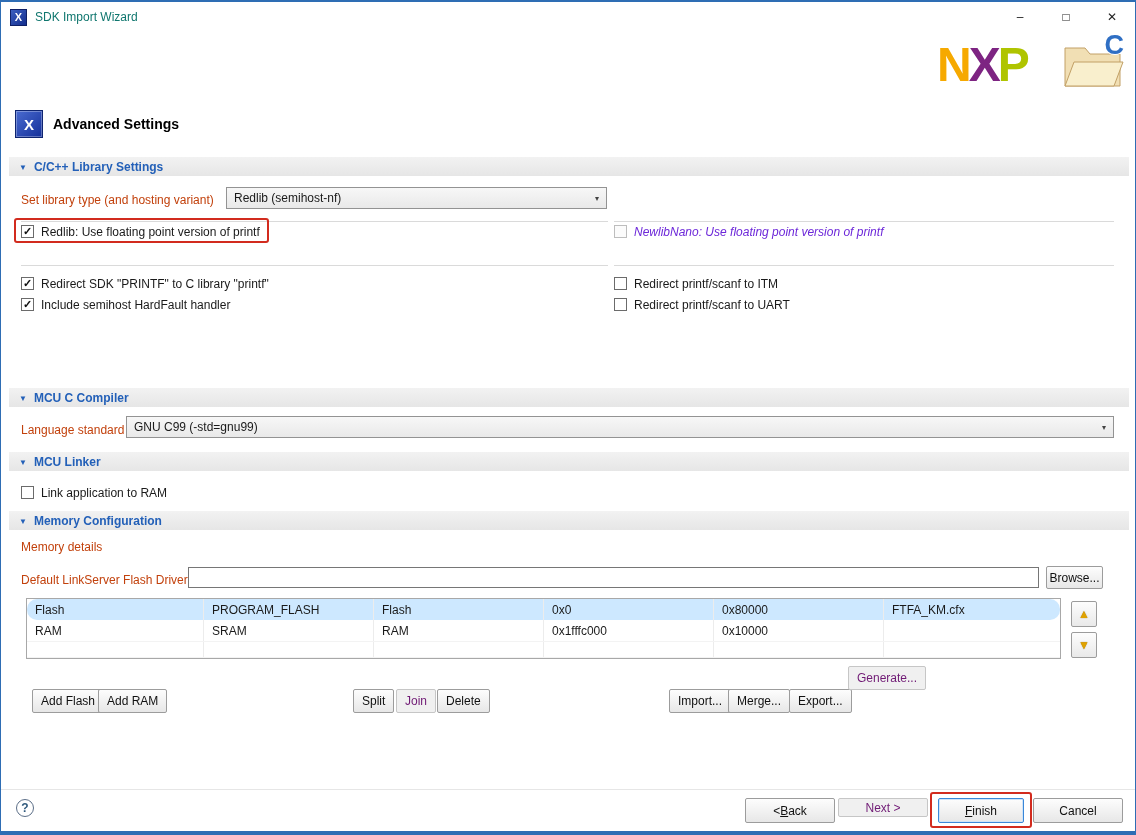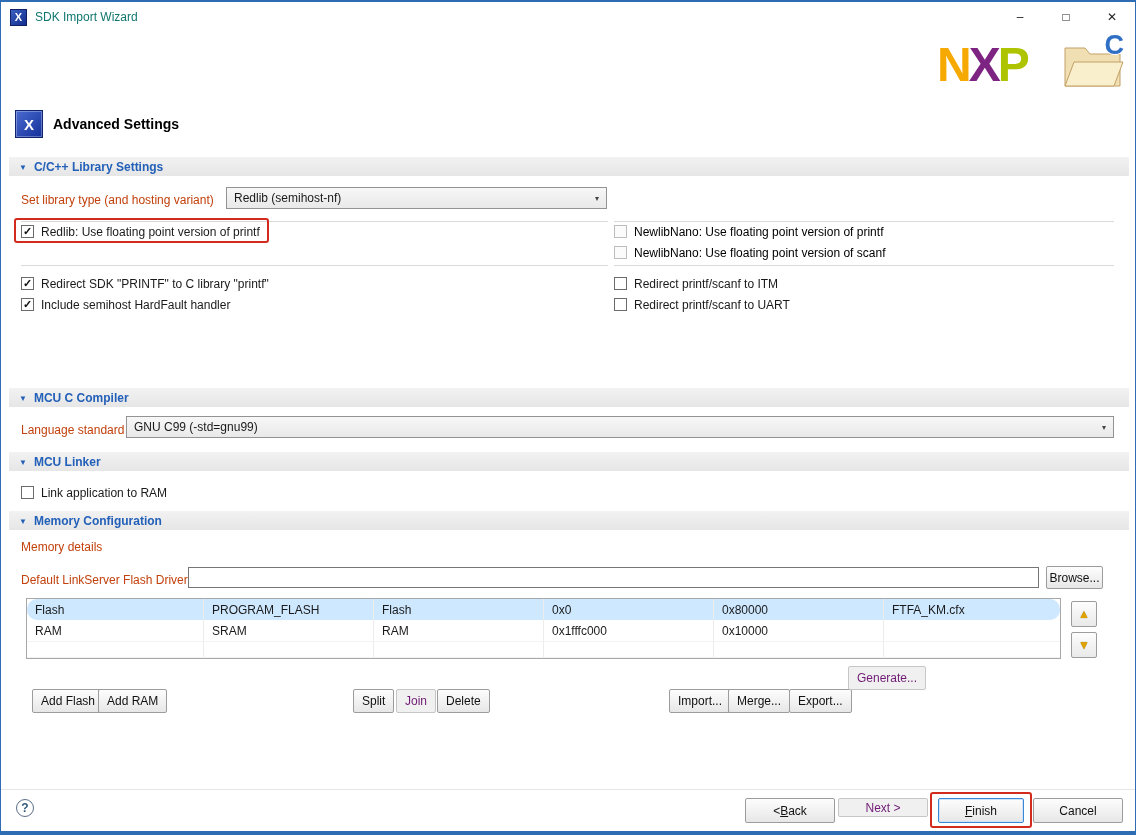--- a/index.html
+++ b/index.html
@@ -41,21 +41,21 @@
   
   .combo{position:absolute;height:22px;border:1px solid #939393;background:linear-gradient(#f7f7f7,#e9e9e9);
     display:flex;align-items:center;padding:0 22px 0 7px;font-size:12px;white-space:nowrap;}
   .combo .arrow{position:absolute;right:7px;top:6px;font-size:8px;color:#444;}
 
   
   .cb{position:absolute;display:flex;align-items:center;gap:7px;height:15px;white-space:nowrap;}
   .cb .box{width:13px;height:13px;border:1px solid #6b6b6b;background:#fff;display:flex;align-items:center;justify-content:center;
     font-size:11px;font-weight:bold;color:#111;line-height:1;flex:none;}
   .cb.disabled .box{border-color:#bdbdbd;background:#fbfbfb;}
-  .cb.disabled .lbl{color:#000000;}
+  .cb.disabled .lbl{color:#6d28d9;font-style:italic;}
 
   
   .tinput{position:absolute;height:21px;border:1px solid #767676;background:#fff;font:12px "Liberation Sans",sans-serif;padding:0 5px;}
 
   
   .btn{position:absolute;height:24px;border:1px solid #9c9c9c;border-radius:2px;background:linear-gradient(#fdfdfd,#e7e7e7);
     display:flex;align-items:center;justify-content:center;font-size:12px;color:#111;padding:0 8px;white-space:nowrap;}
   .btn.disabled{color:#701a75;border-color:#c6c6c6;background:#f0f0f0;}
   .btn.focused{border:1px solid #3a87d8;box-shadow:inset 0 0 0 1px #cfe3f7;}
   .mn{text-decoration:underline;}
@@ -132,24 +132,20 @@
     <span class="box">
         <span>✓</span>
       </span>
     <span class="lbl">Redlib: Use floating point version of printf</span>
   </div>
 
   <div class="cb disabled" style="left:613px;top:222px">
     <span class="box"></span>
     <span class="lbl">NewlibNano: Use floating point version of printf</span>
   </div>
-  <div class="cb disabled" style="left:613px;top:243px">
-    <span class="box"></span>
-    <span class="lbl">NewlibNano: Use floating point version of scanf</span>
-  </div>
 
   <div class="hline" style="left:20px;top:263px;width:587px"></div>
   <div class="hline" style="left:613px;top:263px;width:500px"></div>
 
   <div class="cb" style="left:20px;top:274px">
     <span class="box">
         <span>✓</span>
       </span>
     <span class="lbl">Redirect SDK "PRINTF" to C library "printf"</span>
   </div>

